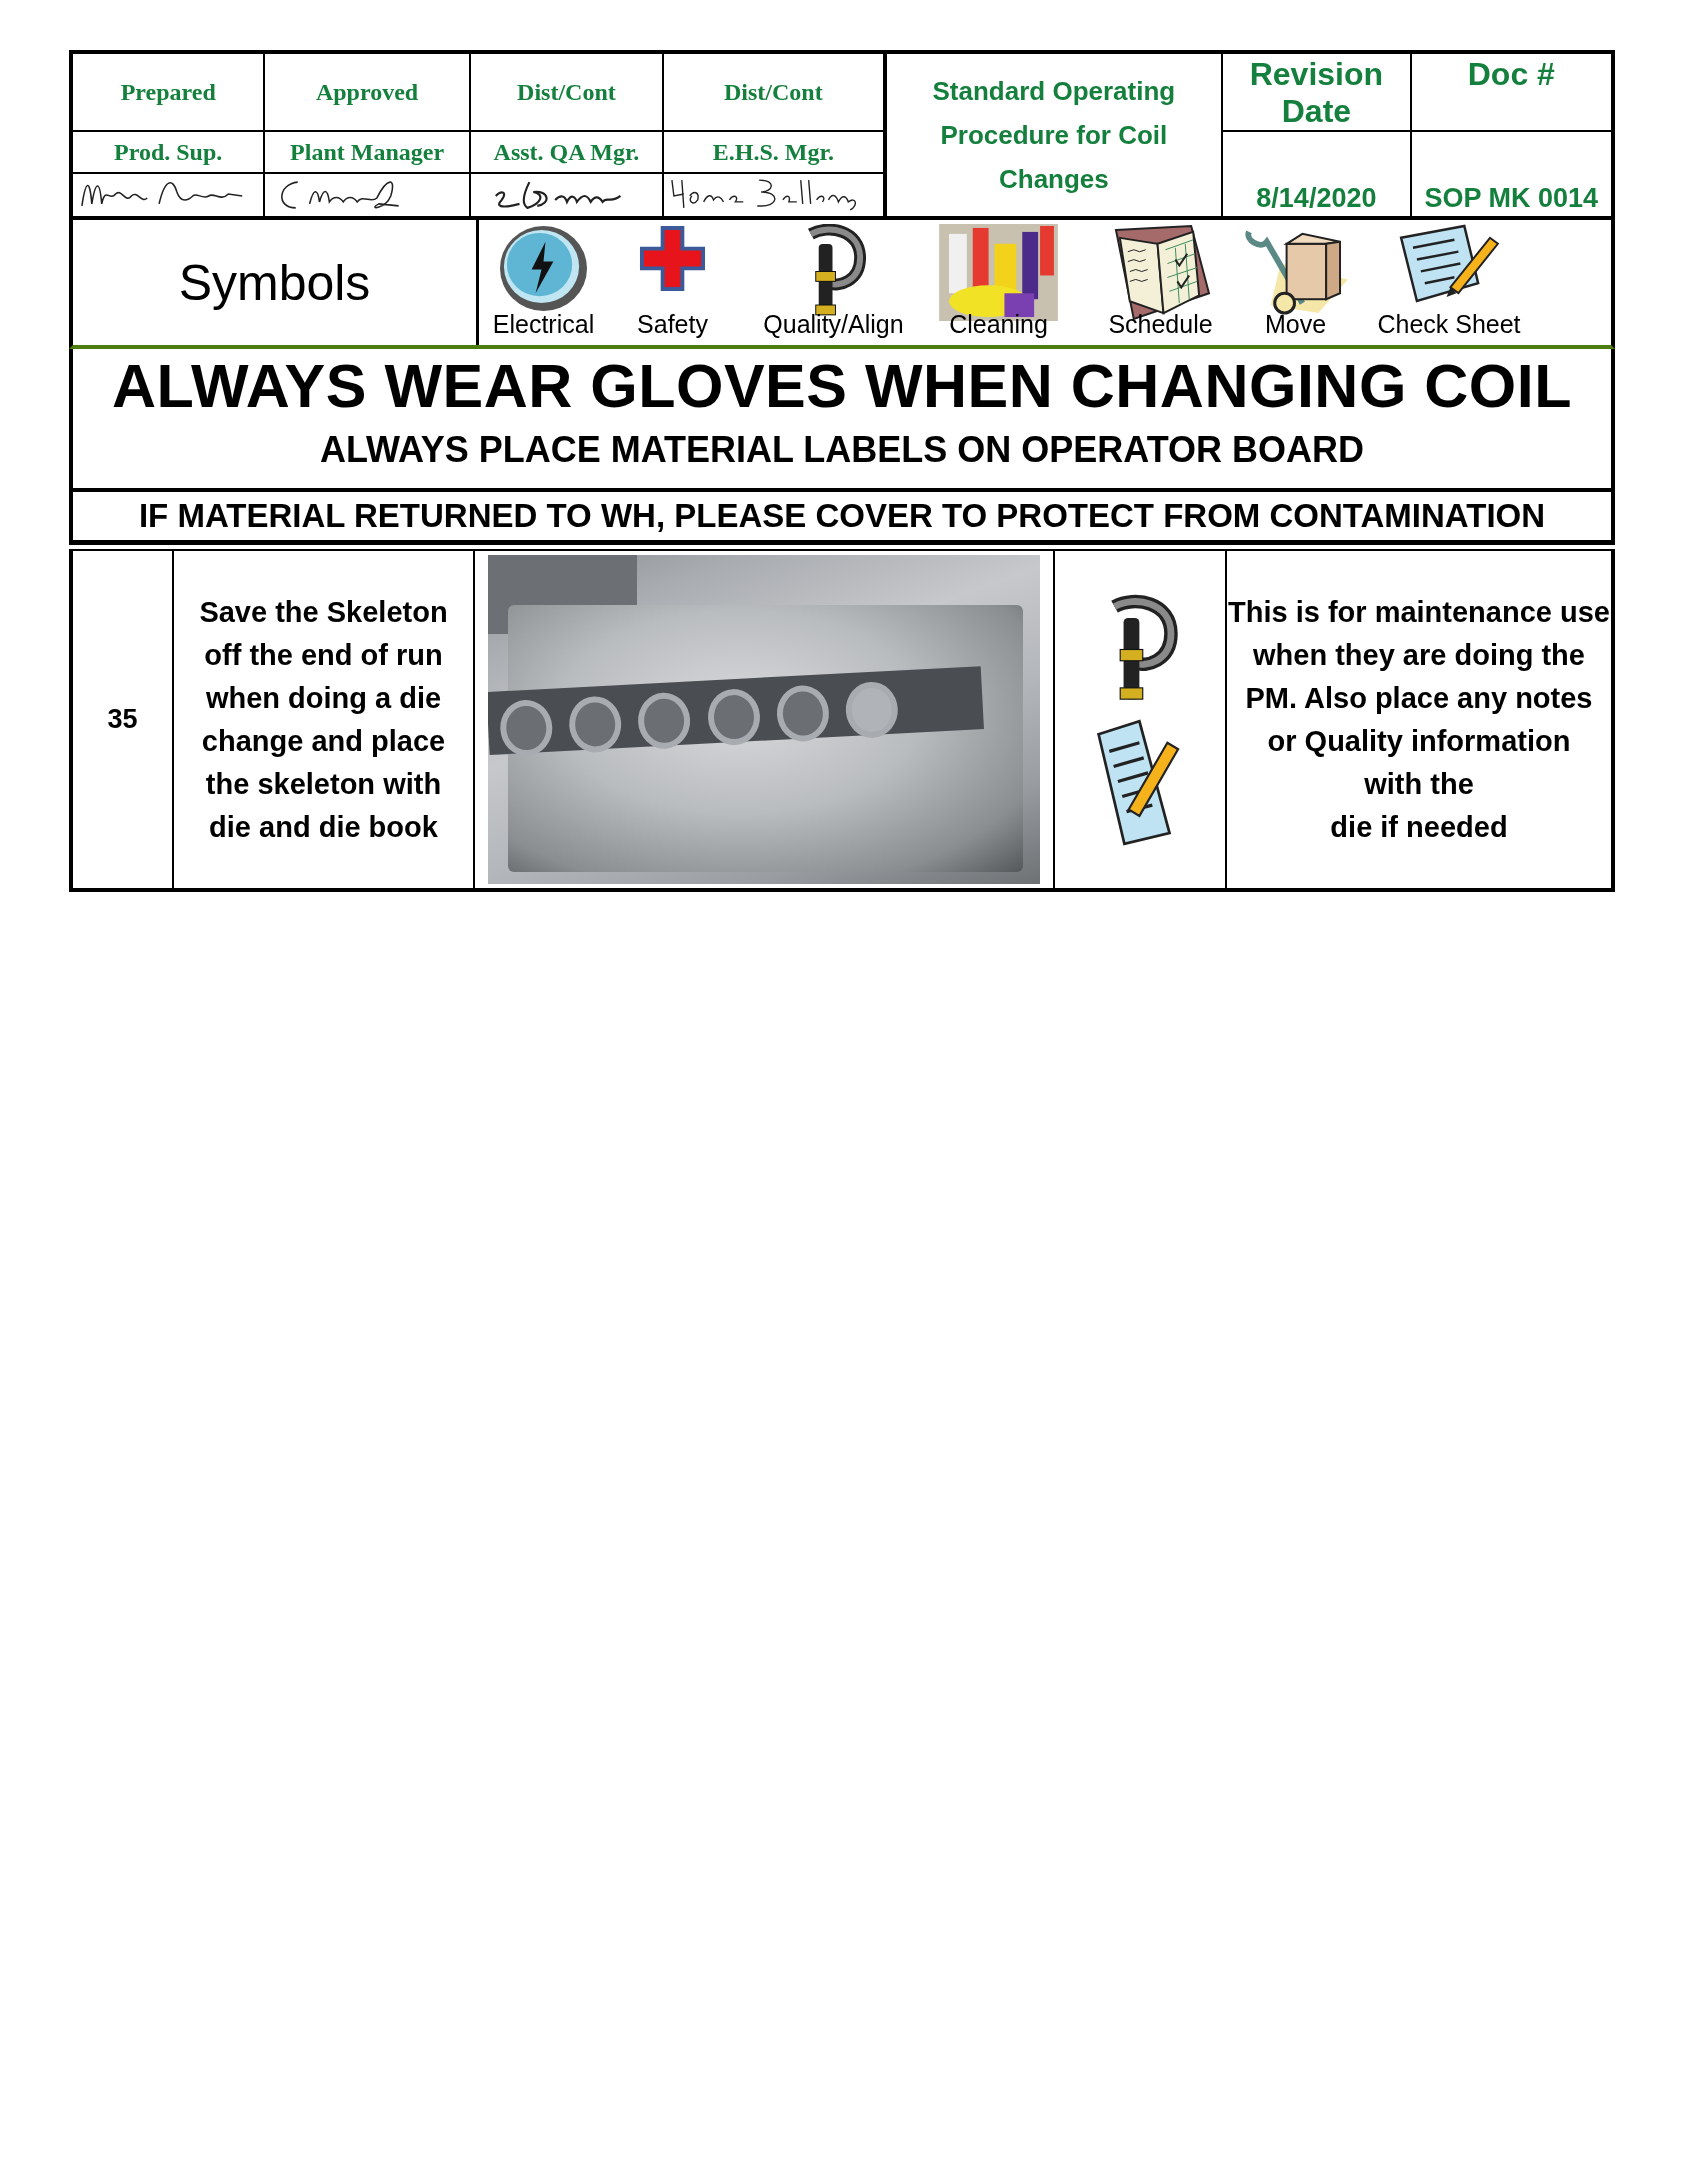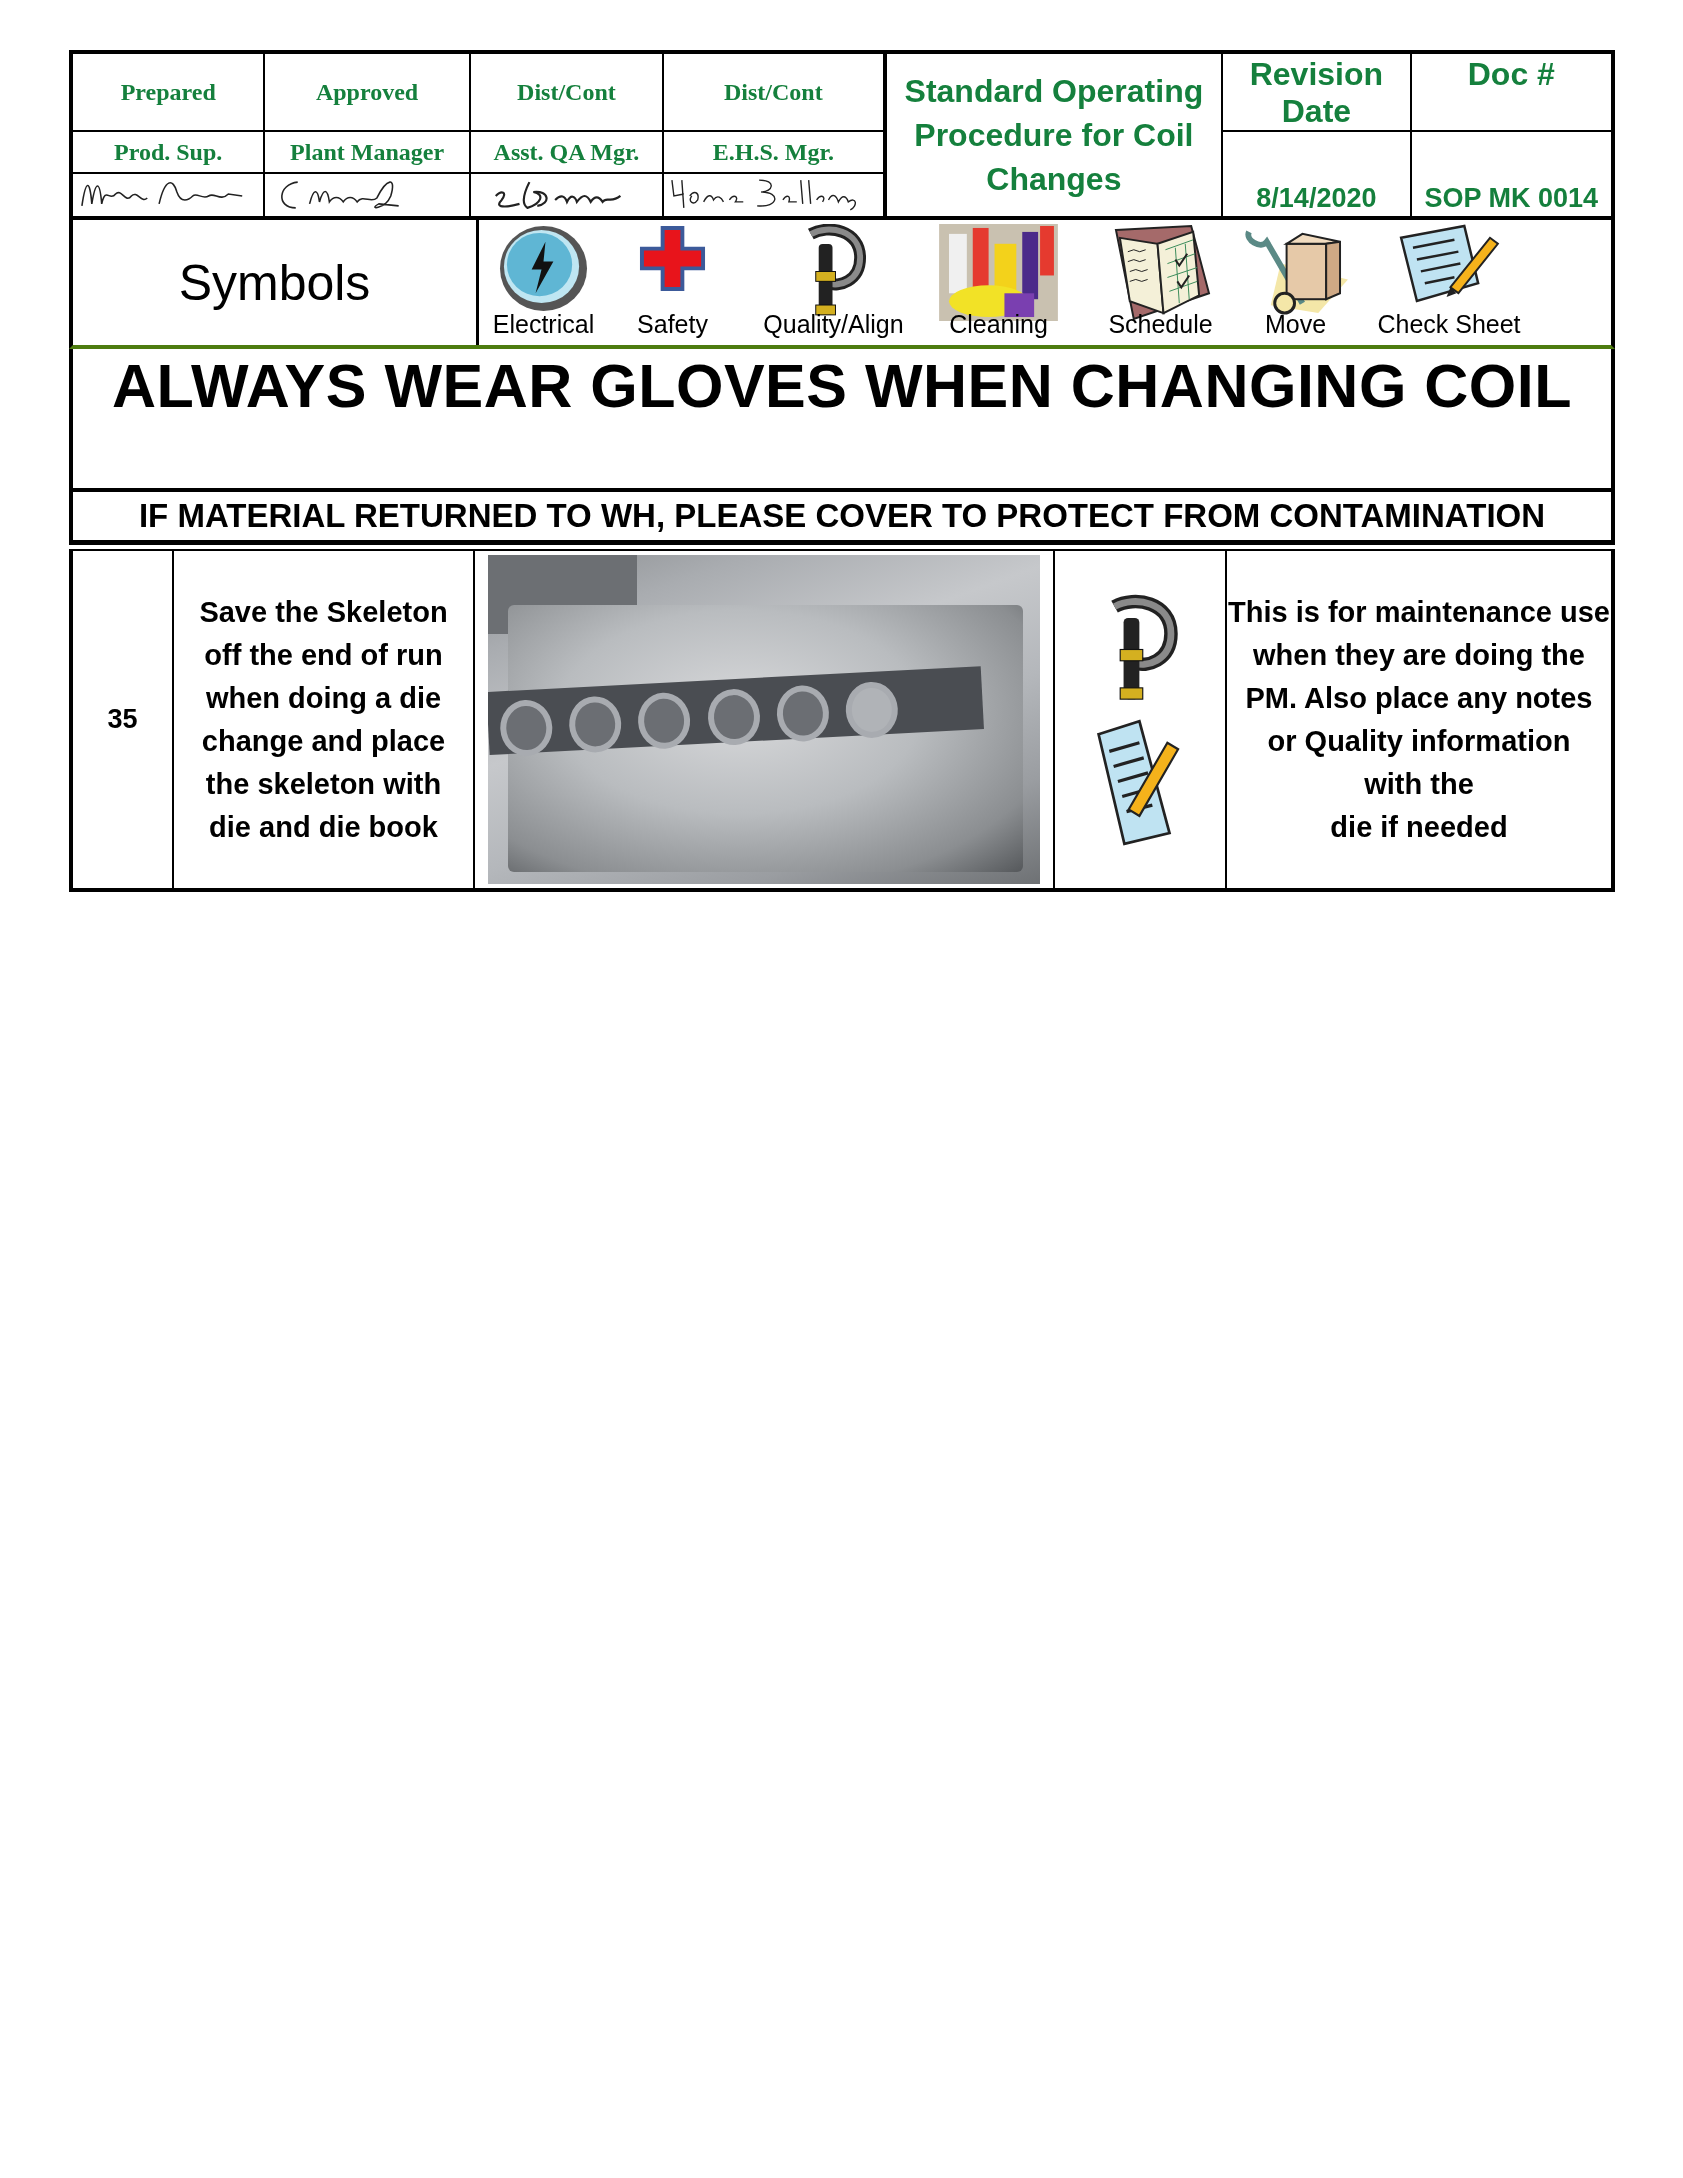--- a/index.html
+++ b/index.html
@@ -7,21 +7,21 @@
   .page { position: absolute; left: 69px; top: 50px; width: 1546px; }
   .serif { font-family: "Liberation Serif", "DejaVu Serif", serif; font-weight: bold; }
   .sans { font-family: "Liberation Sans", "DejaVu Sans", sans-serif; }
   table { border-collapse: collapse; width: 100%; table-layout: fixed; }
   td { border: 2px solid #000; padding: 0; text-align: center; vertical-align: middle; color: #15803d; }
 
   
   .hdr { border: 4px solid #000; }
   .hdr td.role { font-size: 24px; height: 40px; }
   .hdr td.sig { height: 40px; padding: 0; overflow: hidden; }
-  .hdr td.title { font-size: 32px; font-weight: bold; line-height: 44px; border-left: 4px solid #000; }
+  .hdr td.title { font-size: 26px; font-weight: bold; line-height: 44px; border-left: 4px solid #000; }
   .hdr td.meta-h { font-size: 32px; font-weight: bold; height: 40px; vertical-align: top; padding-top: 2px; }
   .hdr td.meta-v { font-size: 27px; font-weight: bold; vertical-align: bottom; padding-bottom: 2px; }
 
   
   .sym { border-left: 4px solid #000; border-right: 4px solid #000; border-bottom: 4px solid #4d7c0f; height: 125px; display: flex; }
   .sym-label { width: 403px; border-right: 3px solid #000; display: flex; align-items: center; justify-content: center; font-size: 50px; }
   .sym-icons { flex: 1; position: relative; }
   .sym-item { position: absolute; top: 4px; height: 117px; display: flex; flex-direction: column; align-items: center; }
   .sym-item svg { display: block; }
   .sym-item span { position: absolute; bottom: 2px; font-size: 25px; white-space: nowrap; text-align: right; }
@@ -186,20 +186,21 @@
           <path d="M56 64 L52 74 L62 70 Z" fill="#222"></path>
         </svg>
         <span>Check Sheet</span>
       </div>
 
     </div>
   </div>
 
   <div class="banner1 sans">
     <div class="big">ALWAYS WEAR GLOVES WHEN CHANGING COIL</div>
+    <div class="sub">ALWAYS PLACE MATERIAL LABELS ON OPERATOR BOARD</div>
   </div>
   <div class="banner2 sans">IF MATERIAL RETURNED TO WH, PLEASE COVER TO PROTECT FROM CONTAMINATION</div>
 
   <div class="step sans">
     <div class="c-num">35</div>
     <div class="c-desc">
       <div>
         <div>Save the Skeleton</div>
         <div>off the end of run</div>
         <div>when doing a die</div>

